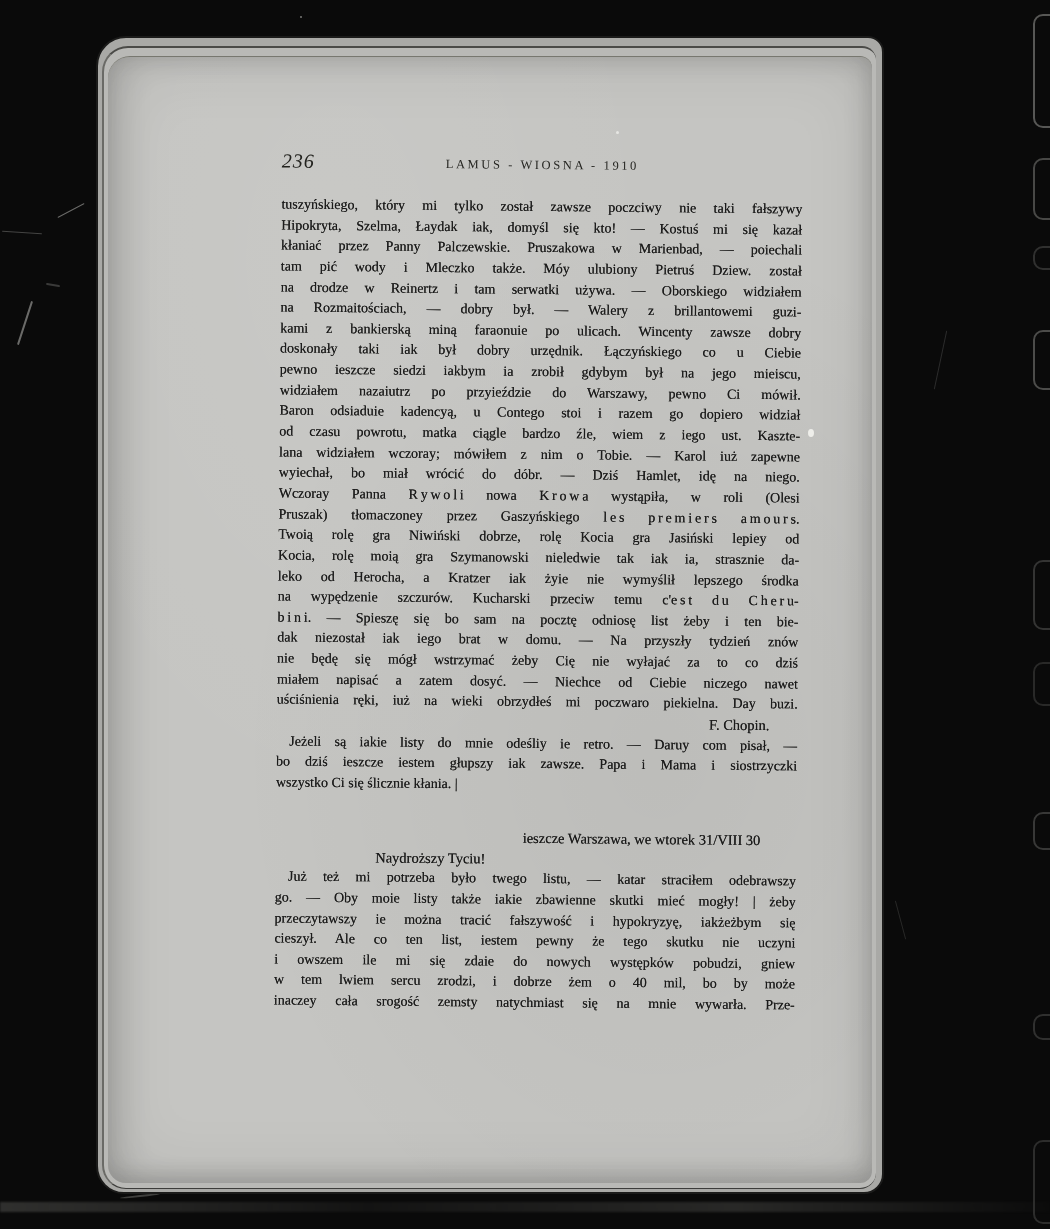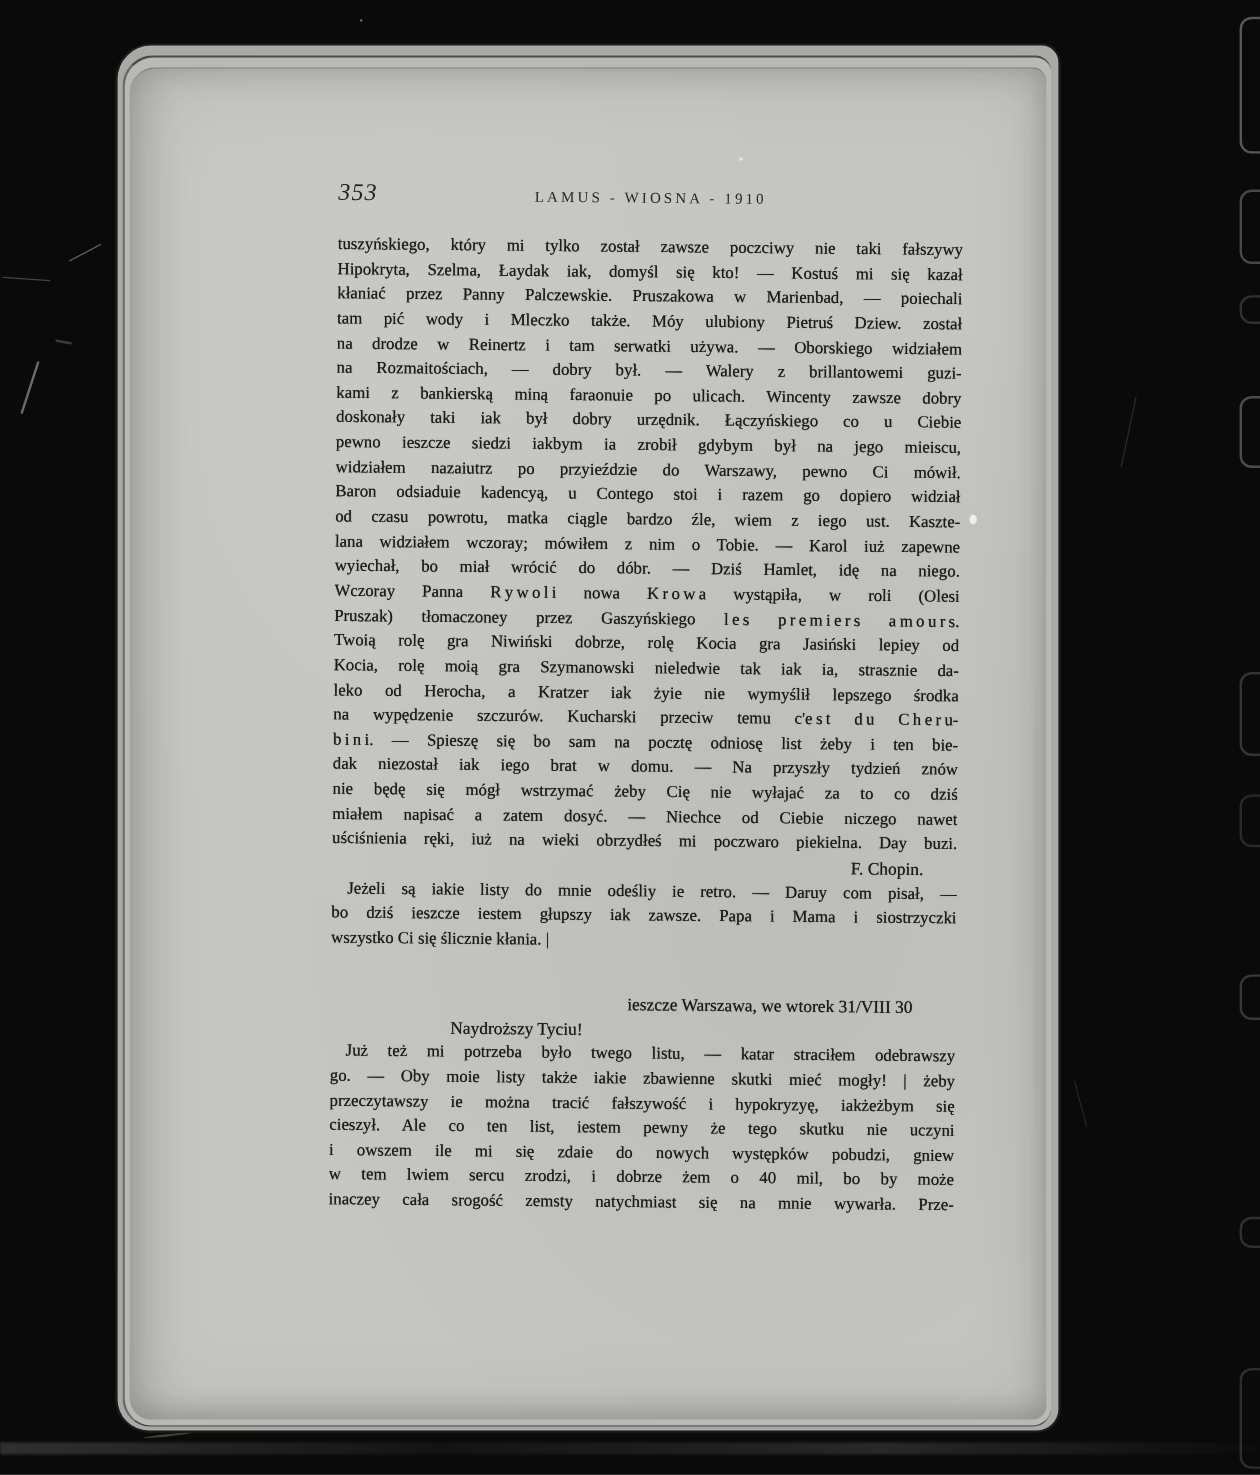--- a/index.html
+++ b/index.html
@@ -155,21 +155,21 @@
 <div class="page-under outer"></div>
 <div class="page-under mid"></div>
 
 <div class="page">
   <div class="speck sp1"></div>
   <div class="speck sp2"></div>
   <div class="speck sp3"></div>
 
   <div class="text-block">
     <div class="header-row">
-      <span class="page-num">353</span>
+      <span class="page-num">236</span>
       <span class="running-title">LAMUS - WIOSNA - 1910</span>
     </div>
 
     <div class="body-lines letter1-body">
         <div class="text-line">tuszyńskiego, który mi tylko został zawsze poczciwy nie taki fałszywy</div>
         <div class="text-line">Hipokryta, Szelma, Łaydak iak, domyśl się kto! — Kostuś mi się kazał</div>
         <div class="text-line">kłaniać przez Panny Palczewskie. Pruszakowa w Marienbad, — poiechali</div>
         <div class="text-line">tam pić wody i Mleczko także. Móy ulubiony Pietruś Dziew.  został</div>
         <div class="text-line">na drodze w Reinertz i tam serwatki używa. — Oborskiego widziałem</div>
         <div class="text-line">na Rozmaitościach, — dobry był. — Walery z brillantowemi guzi-</div>

